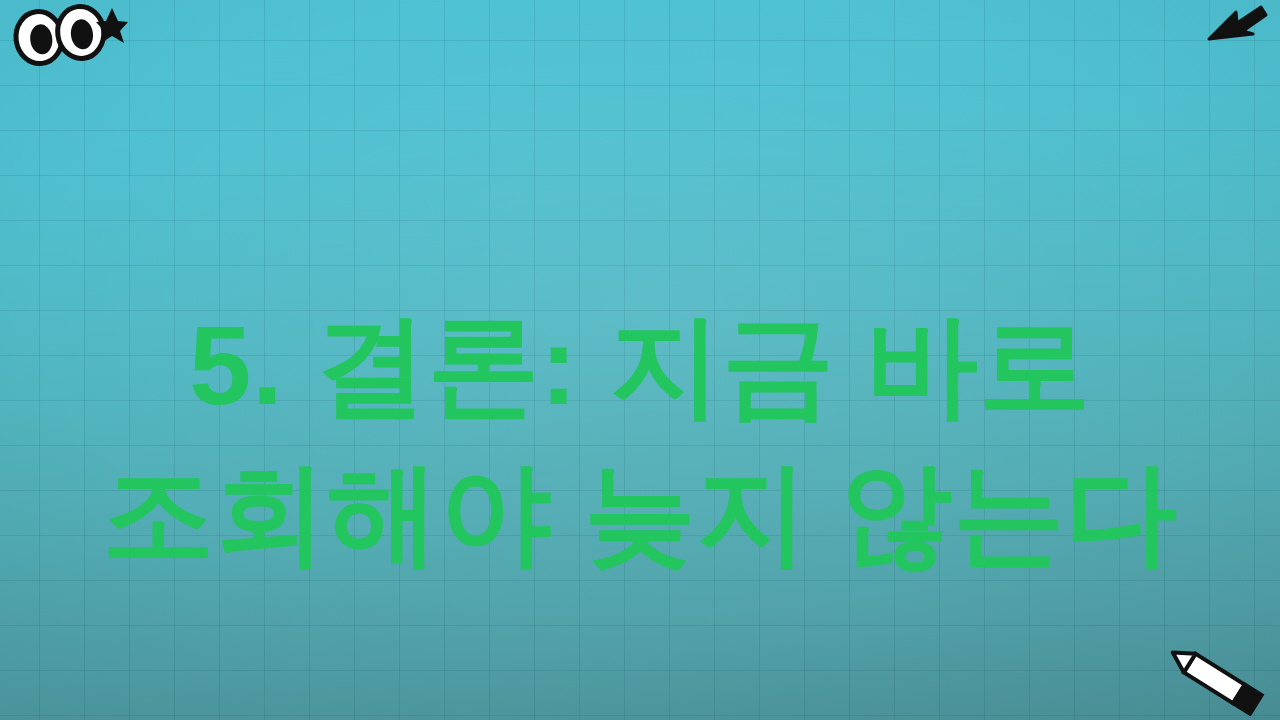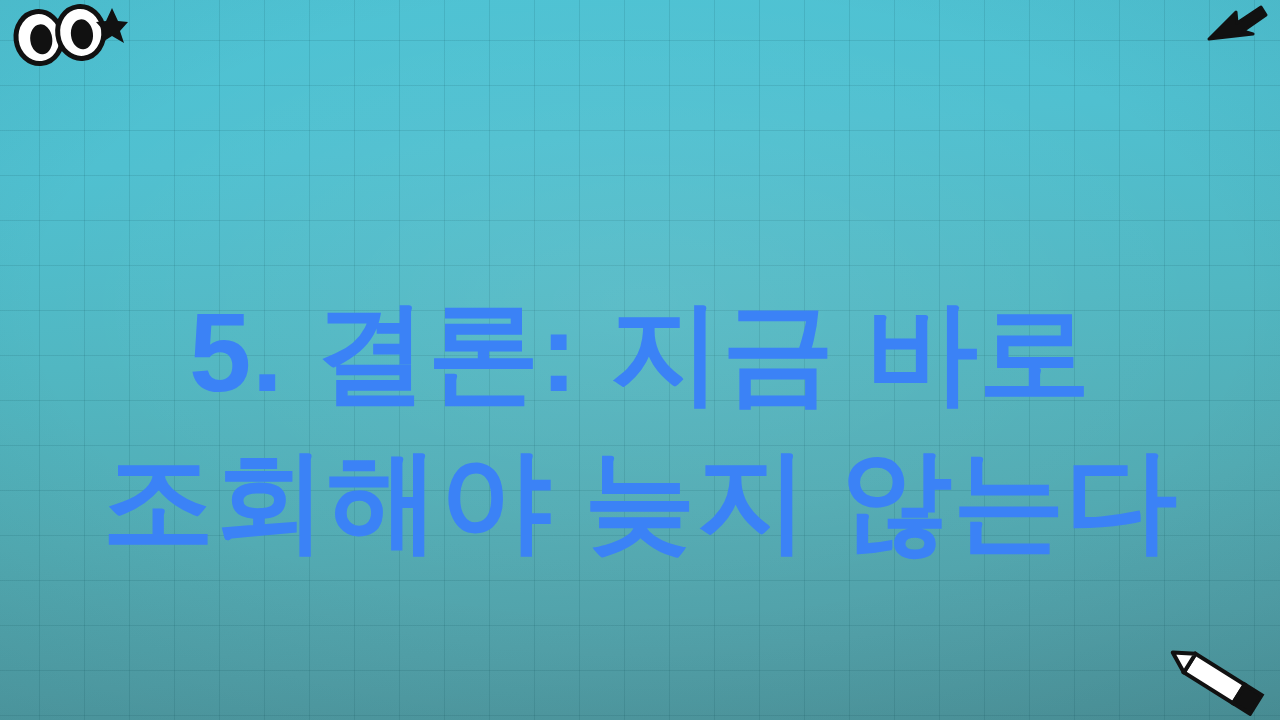--- a/index.html
+++ b/index.html
@@ -45,23 +45,23 @@
                 rgba(255,255,255,0.0) 55%,
                 rgba(0,40,48,0.10) 100%);
     pointer-events: none;
   }
 
   
   .headline {
     position: absolute;
     left: 0;
     right: 0;
-    top: 204px;
+    top: 217px;
     text-align: center;
-    color: #3b82f6;
+    color: #22c55e;
     font-weight: 700;
     font-size: 112px;
     line-height: 1.32;
     letter-spacing: 0.5px;
     white-space: pre-line;
     text-rendering: geometricPrecision;
   }
 
   
   .deco { position: absolute; }

